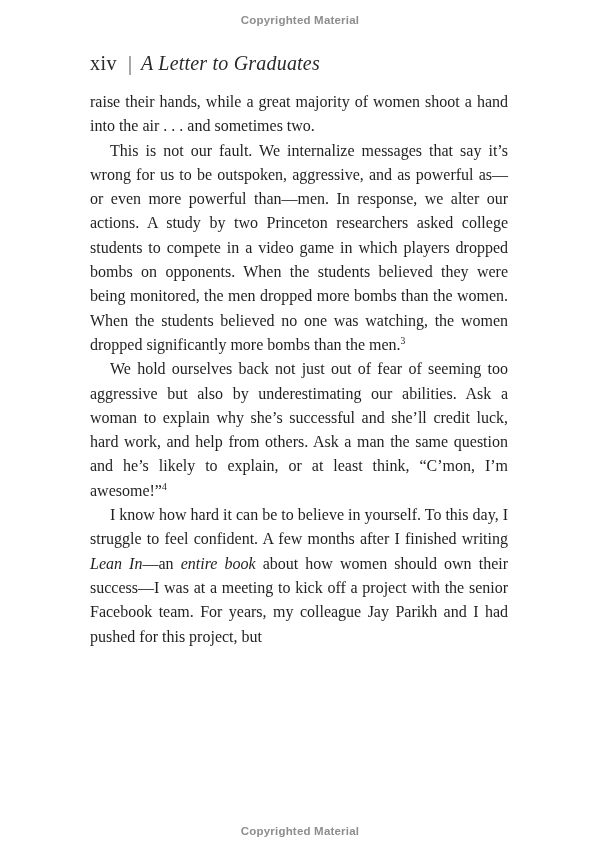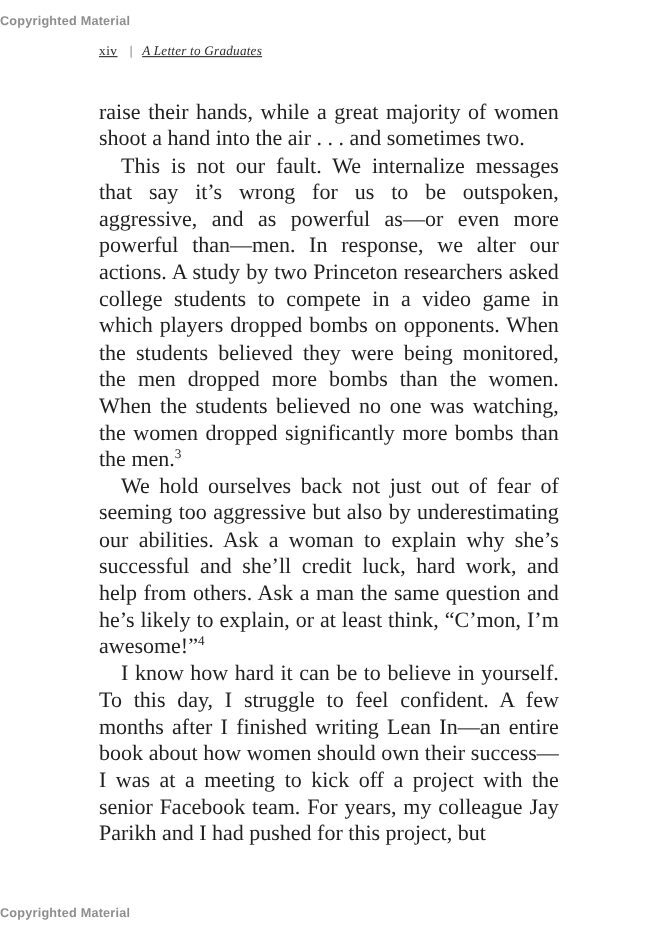--- a/index.html
+++ b/index.html
@@ -13,36 +13,36 @@
     height: 863px;
     background: #ffffff;
     overflow: hidden;
     font-family: "Liberation Serif", serif;
     color: #1f1f1f;
   }
   .copyright {
     position: absolute;
     left: 0;
     width: 100%;
+    text-align: center;
     font-family: "Liberation Sans", sans-serif;
     font-size: 11.5px;
     font-weight: 700;
     color: #8e8e8e;
     letter-spacing: 0.2px;
   }
   .copyright.top { top: 14px; }
   .copyright.bottom { top: 825px; }
   .running-header {
     position: absolute;
-    top: 39px;
+    top: 52px;
     left: 90px;
-    font-size: 12px;
+    font-size: 20px;
     color: #2a2a2a;
     white-space: nowrap;
-    text-decoration: underline;
   }
   .running-header .folio {
     font-style: normal;
     letter-spacing: 0.5px;
   }
   .running-header .sep {
     display: inline-block;
     margin: 0 9px 0 11px;
     color: #555;
     font-weight: 400;
@@ -50,30 +50,30 @@
   .running-header .chapter {
     font-style: italic;
     letter-spacing: 0.2px;
   }
   .body-text {
     position: absolute;
     top: 90px;
     left: 90px;
     width: 418px;
     text-align: justify;
-    font-size: 20px;
+    font-size: 16px;
     line-height: 24.3px;
     color: #1f1f1f;
   }
   .body-text p {
     margin: 0;
     padding: 0;
   }
   .body-text p.indent { text-indent: 20px; }
-  .body-text .it { }
+  .body-text .it { font-style: italic; }
   .body-text sup {
     font-size: 0.6em;
     line-height: 0;
     vertical-align: super;
   }
 </style>
 </head>
 <body>
 
 <div class="page">

